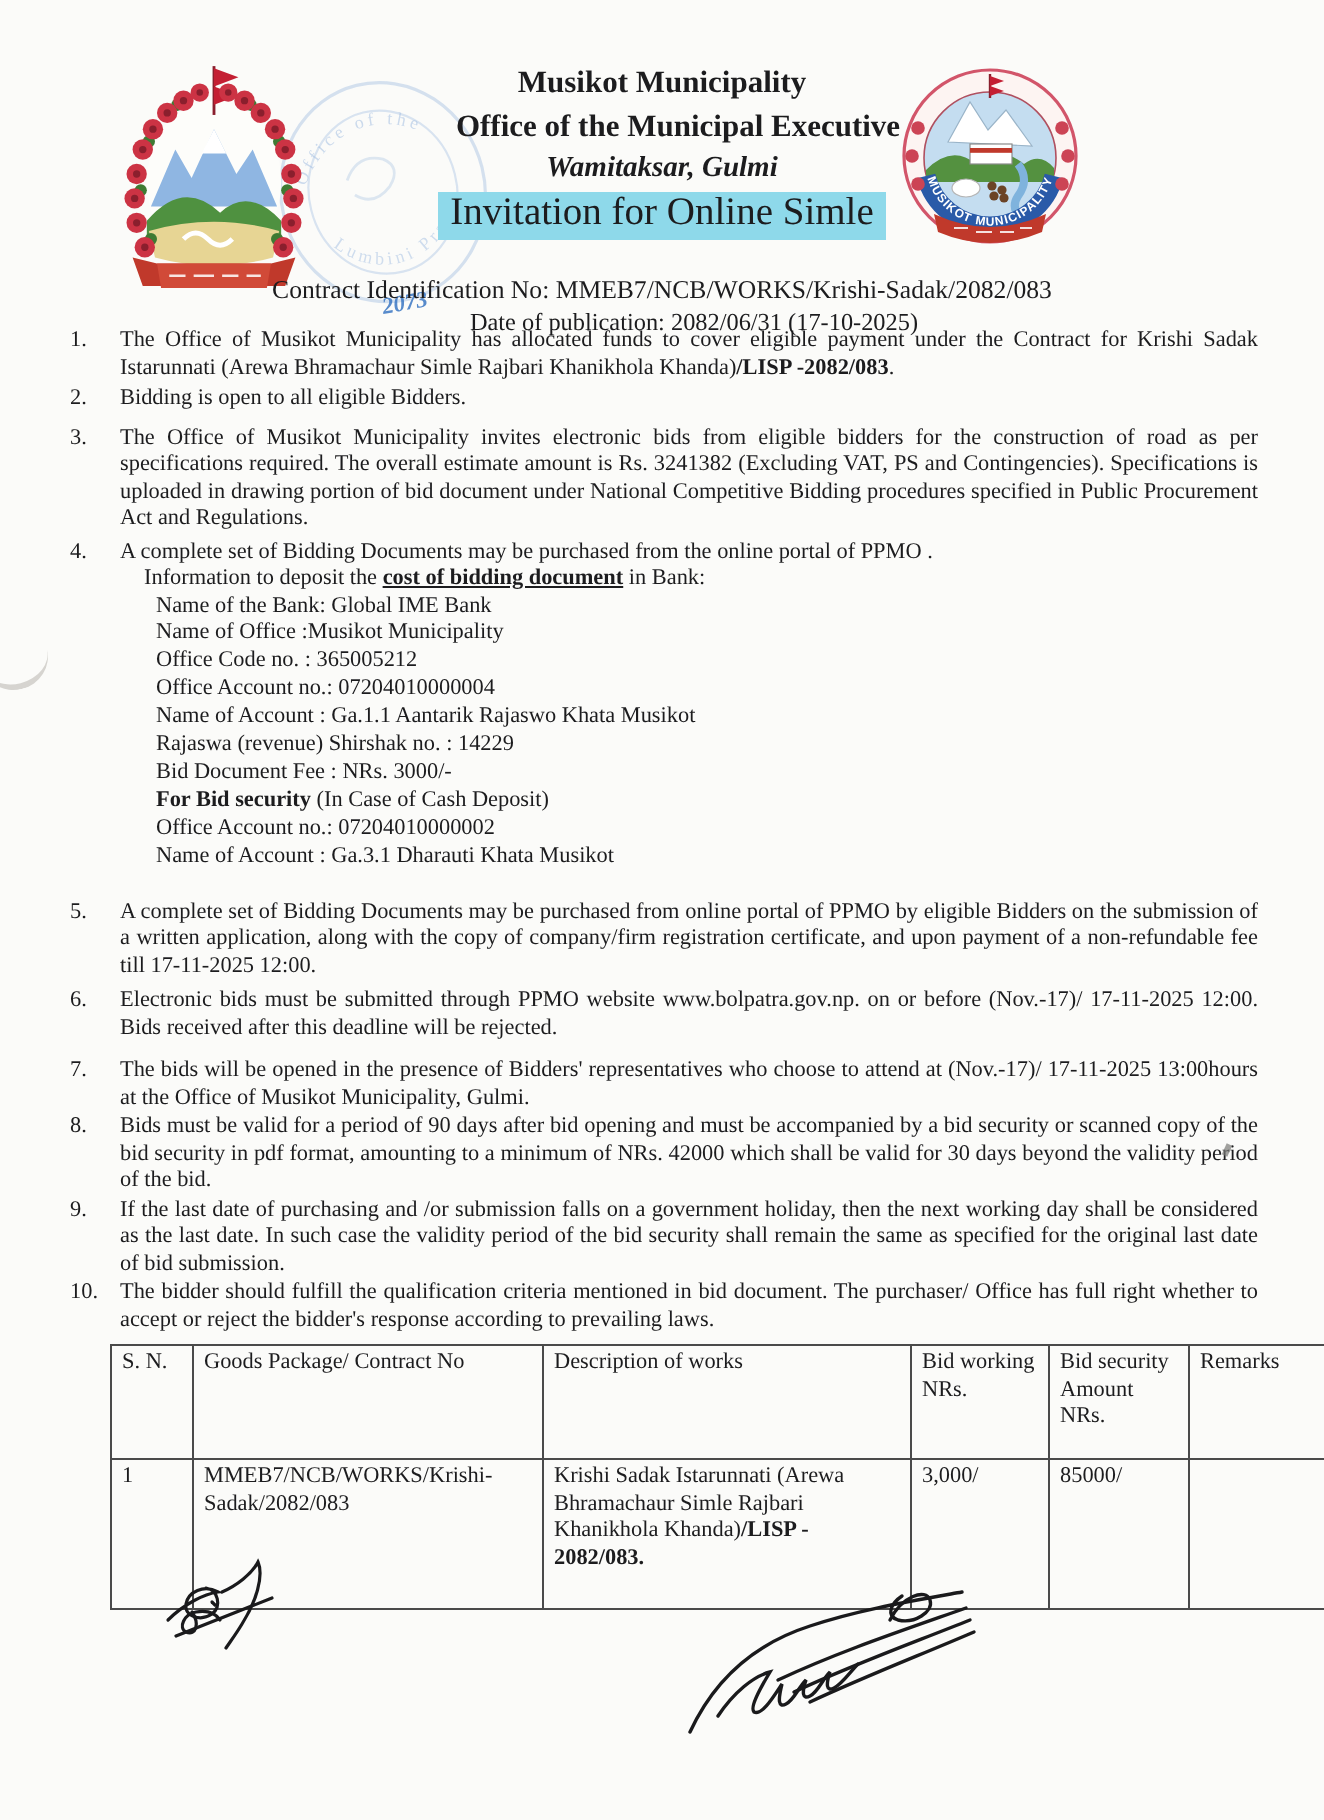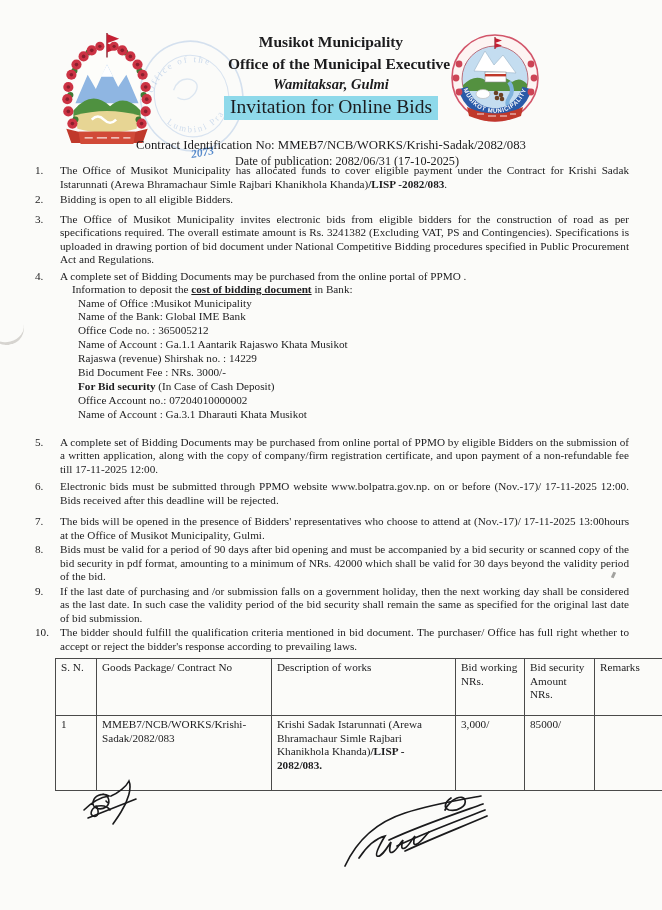--- a/index.html
+++ b/index.html
@@ -174,21 +174,21 @@
       <circle cx="84" cy="47" r="3.4"></circle>
         <circle cx="81" cy="33" r="3.4"></circle>
         <circle cx="81" cy="61" r="3.4"></circle>
     </g>
   </svg>
 
   <div class="header">
     <div class="org1">Musikot Municipality</div>
     <div class="org2">Office of the Municipal Executive</div>
     <div class="org3">Wamitaksar, Gulmi</div>
-    <div class="title-wrap"><span class="title">Invitation for Online Bids</span></div>
+    <div class="title-wrap"><span class="title">Invitation for Online Simle</span></div>
     <div class="contract">Contract Identification No: MMEB7/NCB/WORKS/Krishi-Sadak/2082/083</div>
     <div class="dateline">Date of publication: 2082/06/31 (17-10-2025)</div>
   </div>
 
   <div class="docbody">
 
     <div class="item">
       <span class="num">1.</span>
       <span class="txt"><span>The Office of Musikot Municipality  has allocated funds to cover eligible payment under the Contract for Krishi Sadak Istarunnati (Arewa Bhramachaur Simle Rajbari Khanikhola Khanda)</span><span class="b">/LISP -2082/083</span><span>.</span></span>
     </div>
@@ -206,23 +206,24 @@
     <div class="item g3">
       <span class="num">4.</span>
       <span class="txt"><span>A complete set of Bidding Documents may be purchased from the online portal of PPMO .</span></span>
     </div>
 
     <div class="bank-intro">
       <span>Information to deposit the </span><span class="bu">cost of bidding document</span><span> in Bank:</span>
     </div>
 
     <div class="bank-lines">
+      <div class="bank-line"><span class="b"></span><span>Name of the Bank: Global IME Bank</span></div>
       <div class="bank-line"><span class="b"></span><span>Name of Office :Musikot Municipality</span></div>
-      <div class="bank-line"><span class="b"></span><span>Name of the Bank: Global IME Bank</span></div>
       <div class="bank-line"><span class="b"></span><span>Office Code no. : 365005212</span></div>
+      <div class="bank-line"><span class="b"></span><span>Office Account no.: 07204010000004</span></div>
       <div class="bank-line"><span class="b"></span><span>Name of Account : Ga.1.1 Aantarik Rajaswo Khata Musikot</span></div>
       <div class="bank-line"><span class="b"></span><span>Rajaswa (revenue) Shirshak no. : 14229</span></div>
       <div class="bank-line"><span class="b"></span><span>Bid Document Fee : NRs. 3000/-</span></div>
       <div class="bank-line"><span class="b">For Bid security</span><span> (In Case of Cash Deposit)</span></div>
       <div class="bank-line"><span class="b"></span><span>Office Account no.: 07204010000002</span></div>
       <div class="bank-line"><span class="b"></span><span>Name of Account : Ga.3.1 Dharauti Khata Musikot</span></div>
     </div>
 
     <div class="item g14">
       <span class="num">5.</span>

